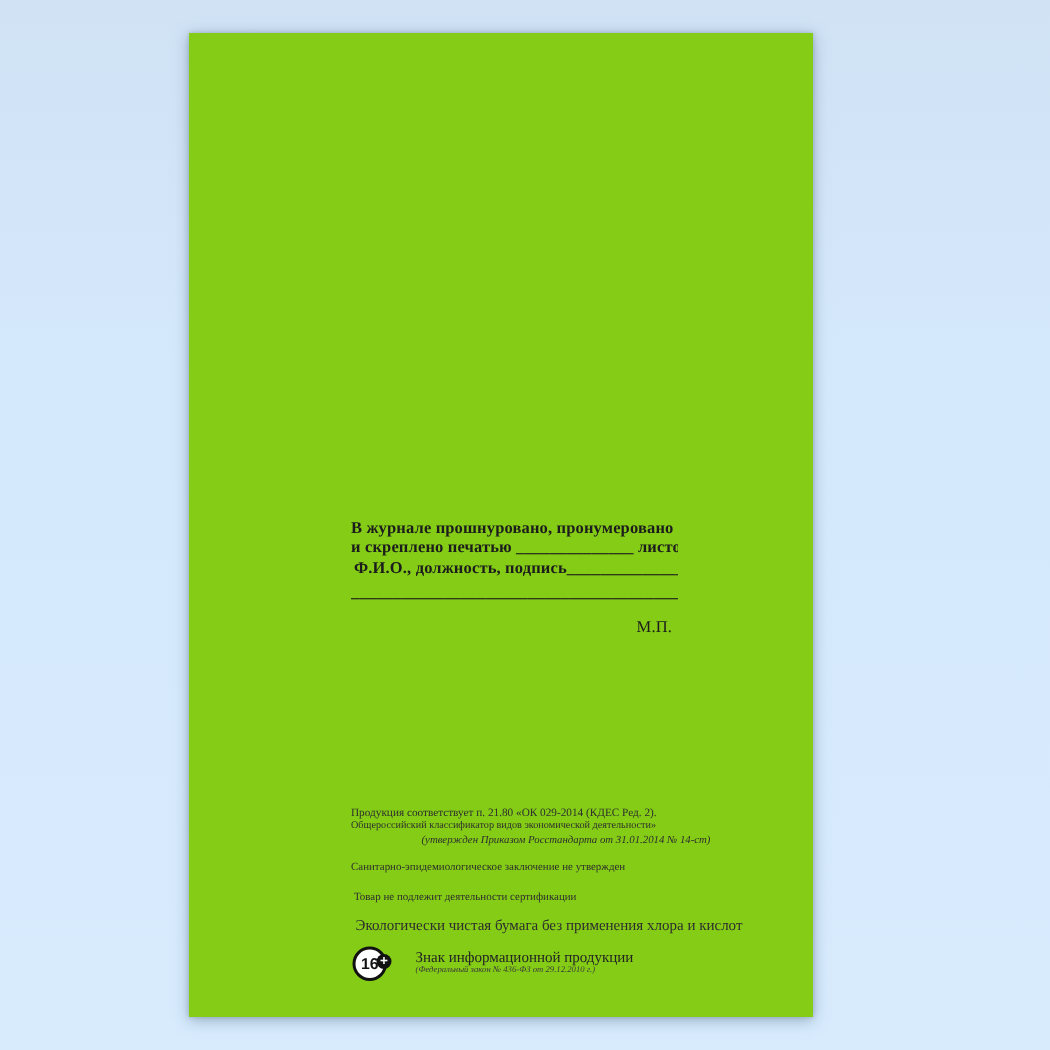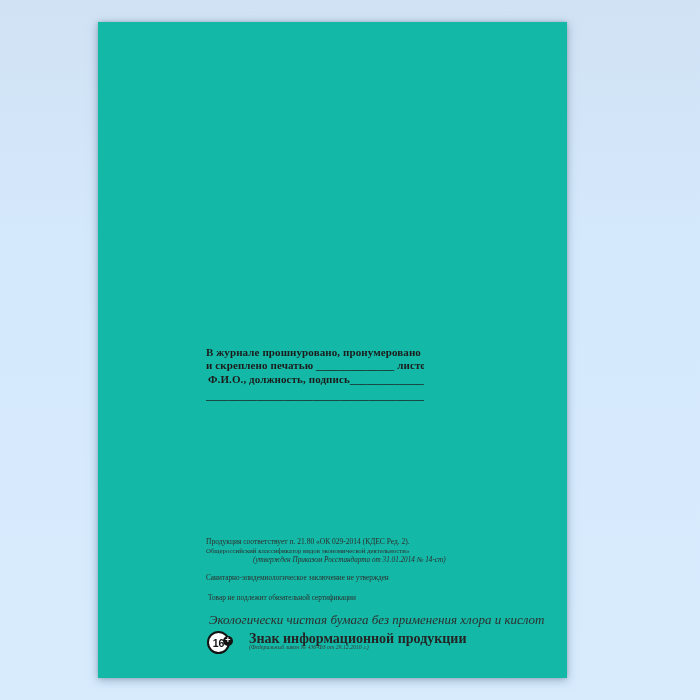--- a/index.html
+++ b/index.html
@@ -4,23 +4,23 @@
 <style>
   * { margin: 0; padding: 0; box-sizing: border-box; }
   html, body { width: 700px; height: 700px; overflow: hidden; }
   body {
     background: linear-gradient(180deg, #d0e2f4 0%, #d5e9fc 35%, #d7ebfd 100%);
     font-family: "Liberation Serif", "DejaVu Serif", serif;
     position: relative;
   }
   .sheet {
     position: absolute;
-    left: 98px; top: 22px;
-    width: 469px; height: 656px;
-    background: #14b8a6;
+    left: 126px; top: 22px;
+    width: 416px; height: 656px;
+    background: #84cc16;
     box-shadow: 0 2px 9px rgba(96,120,146,0.55), 0 0 3px rgba(100,124,150,0.35);
   }
   
   .stamp-block {
     position: absolute;
     left: 108px; top: 324px;
     width: 218px;
     font-weight: 700;
     font-size: 11px;
     line-height: 13.3px;
@@ -41,21 +41,21 @@
   
   .small-text { color: #2e2e2e; font-weight: 400; }
   .product-block {
     position: absolute; left: 108px; top: 516px;
     font-size: 7.5px; line-height: 8.9px; white-space: nowrap;
   }
   .product-line2 { font-size: 6.8px; }
   .product-line3 { font-style: italic; font-size: 7.2px; padding-left: 47px; }
   .sanitary-line { position: absolute; left: 108px; top: 551px; font-size: 7.3px; white-space: nowrap; }
   .cert-line     { position: absolute; left: 110px; top: 571px; font-size: 7.3px; white-space: nowrap; }
-  .eco-line      { position: absolute; left: 111px; top: 590px; font-size: 13px; white-space: nowrap; font-style: italic; }
+  .eco-line      { position: absolute; left: 111px; top: 590px; font-size: 10px; white-space: nowrap; }
   
   .agemark-row {
     position: absolute; left: 109px; top: 609px;
     display: flex; align-items: flex-start;
   }
   .age-badge {
     position: relative;
     width: 23px; height: 23px;
     border: 2.2px solid #121212;
     border-radius: 50%;
@@ -70,49 +70,50 @@
     right: -5px; top: 3px;
     width: 10px; height: 10px;
     background: #121212; color: #ffffff;
     border-radius: 50%;
     font-size: 9px; line-height: 9.5px;
     text-align: center;
     font-weight: 700;
   }
   .agemark-text { margin-left: 19px; padding-top: 3px; color: #242424; }
   .agemark-title {
-    font-weight: 700; font-size: 14px; line-height: 9px; white-space: nowrap;
+    font-weight: 400; font-size: 10px; line-height: 9px; white-space: nowrap;
   }
   .agemark-law {
     font-style: italic; font-weight: 400;
     font-size: 5.8px; line-height: 7px; margin-top: 1px; white-space: nowrap;
     color: #3a3a3a;
   }
 </style>
 </head>
 <body>
 
 <div class="sheet">
 
   <div class="stamp-block">
     <div class="line">В журнале прошнуровано, пронумеровано</div>
     <div class="line">и скреплено печатью ______________ листов</div>
     <div class="line line-indent">Ф.И.О., должность, подпись_______________</div>
     <div class="line line-rule">___________________________________________</div>
+    <div class="stamp-place">М.П.</div>
   </div>
 
   <div class="product-block small-text">
     <div>Продукция соответствует п. 21.80 «ОК 029-2014 (КДЕС Ред. 2).</div>
     <div class="product-line2">Общероссийский классификатор видов экономической деятельности»</div>
     <div class="product-line3">(утвержден Приказом Росстандарта от 31.01.2014 № 14-ст)</div>
   </div>
 
   <div class="sanitary-line small-text">Санитарно-эпидемиологическое заключение не утвержден</div>
 
-  <div class="cert-line small-text">Товар не подлежит обязательной сертификации</div>
+  <div class="cert-line small-text">Товар не подлежит деятельности сертификации</div>
 
   <div class="eco-line small-text">Экологически чистая бумага без применения хлора и кислот</div>
 
   <div class="agemark-row">
     <div class="age-badge">
       <span>16</span>
       <span class="age-plus">+</span>
     </div>
     <div class="agemark-text">
       <div class="agemark-title">Знак информационной продукции</div>

